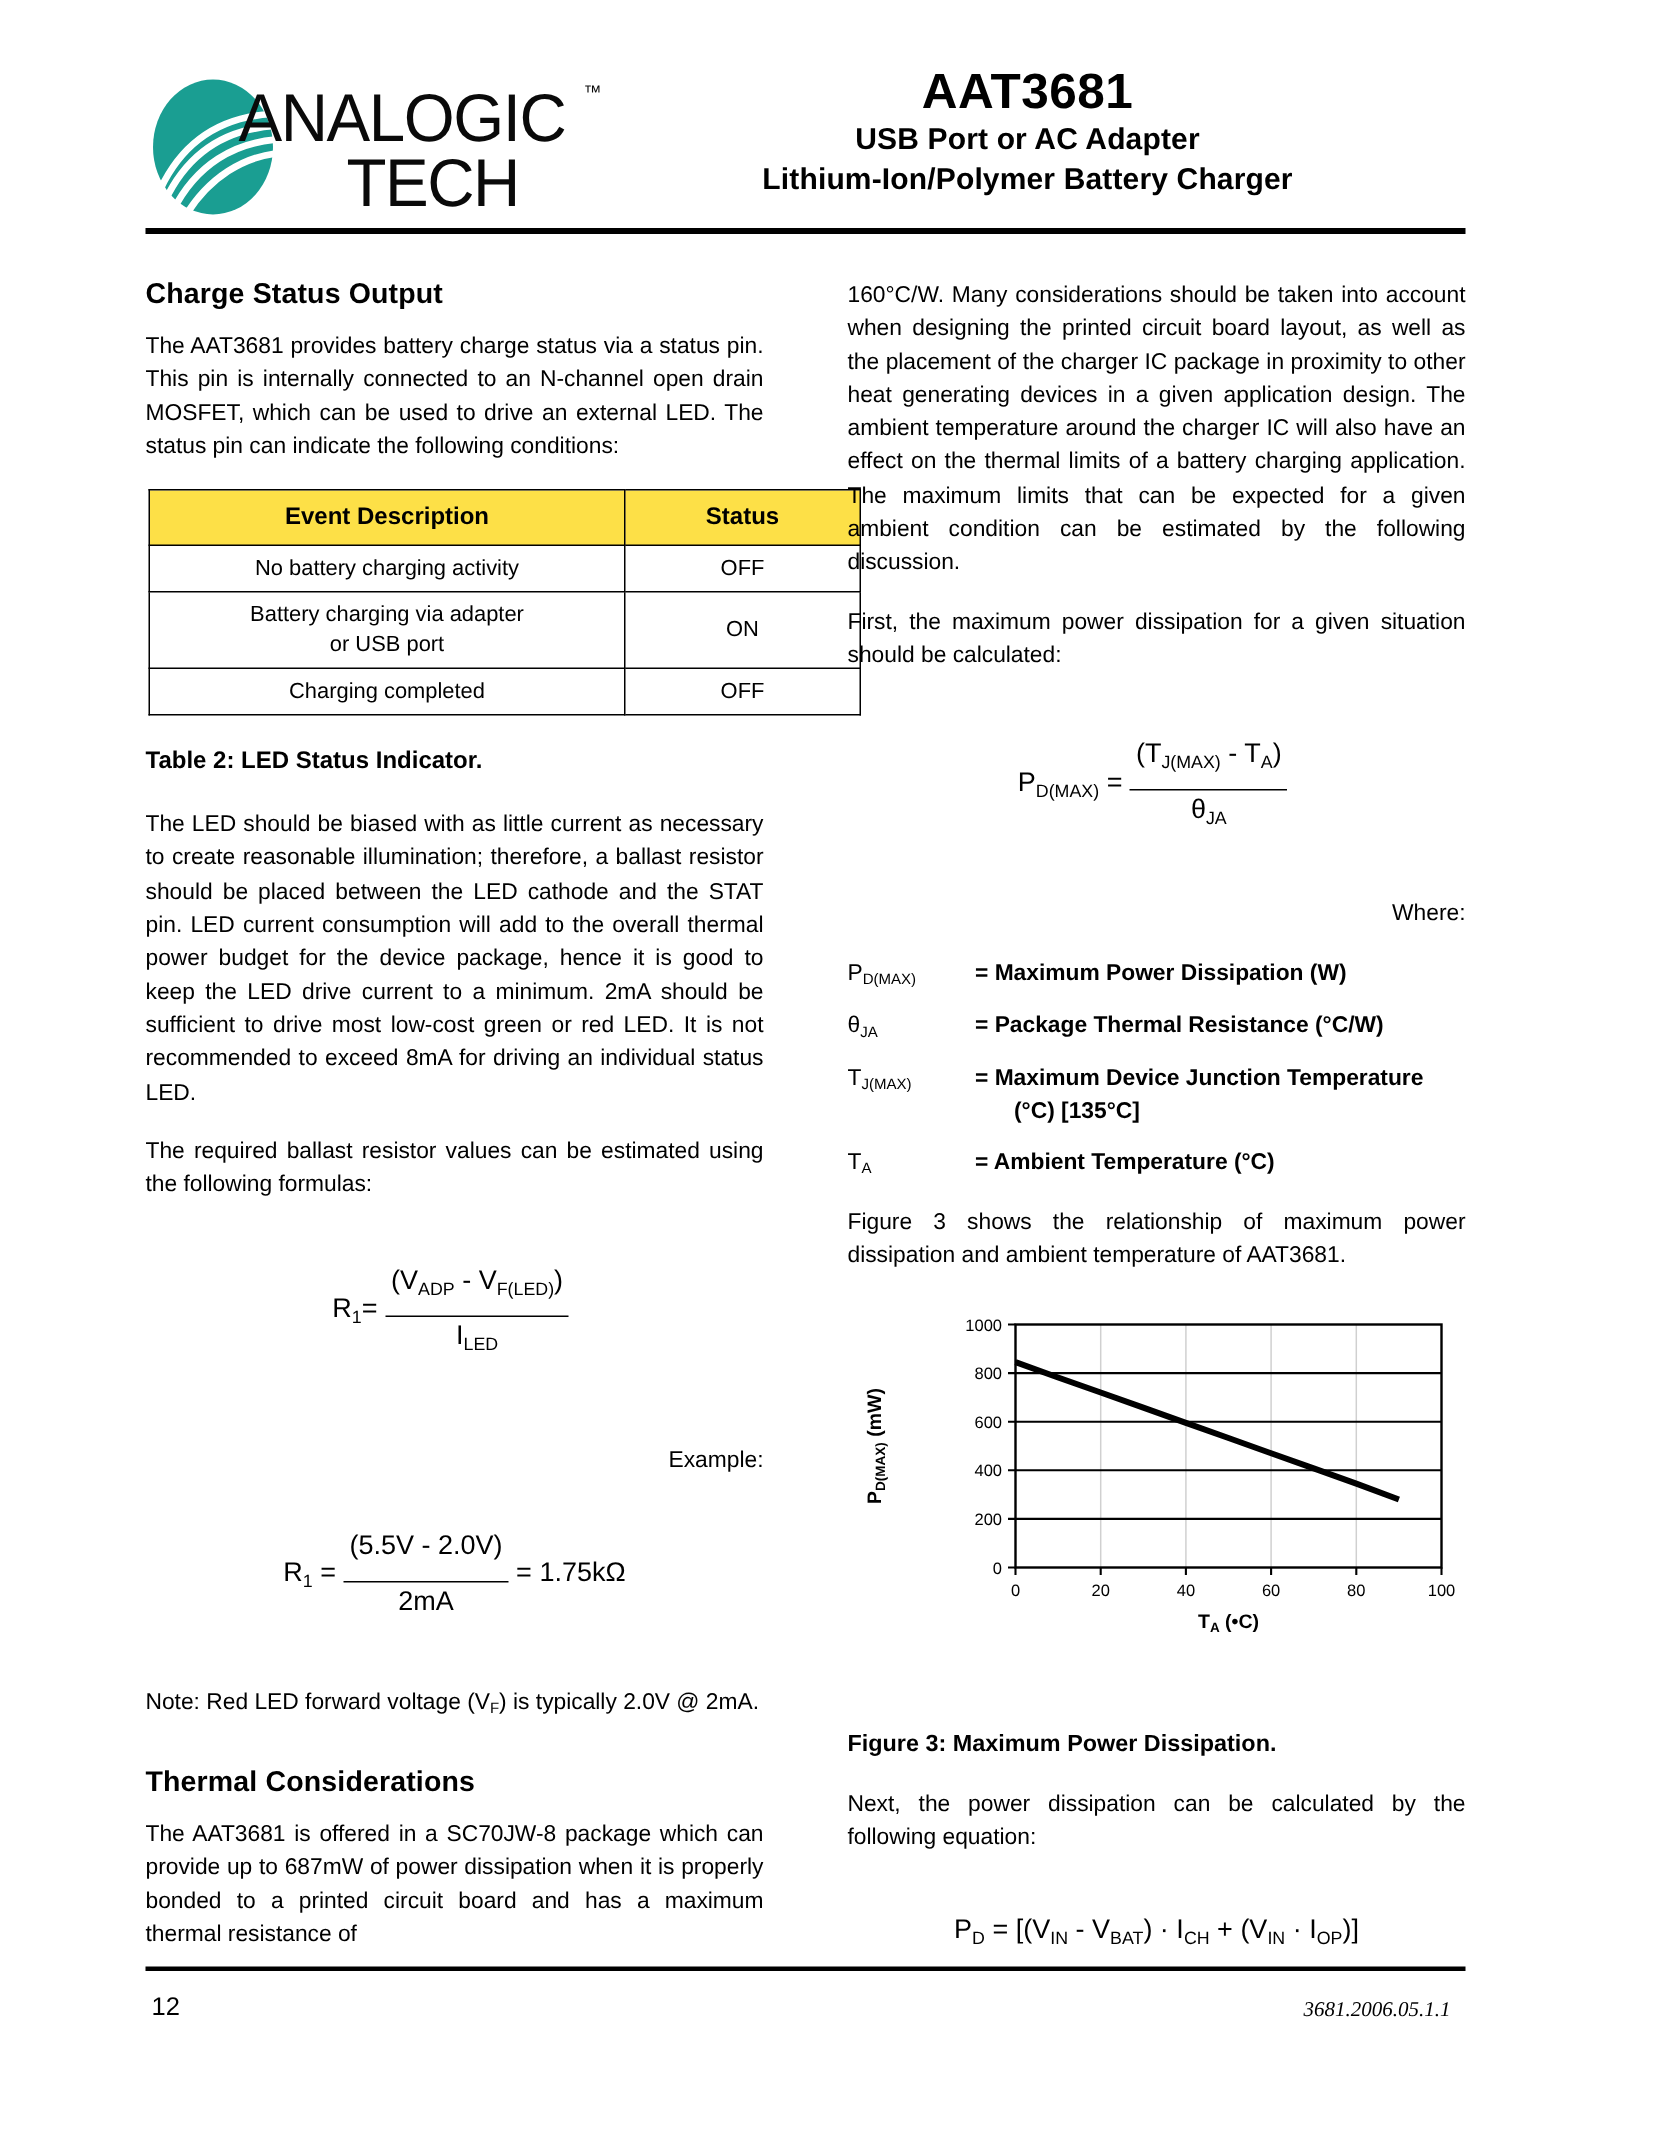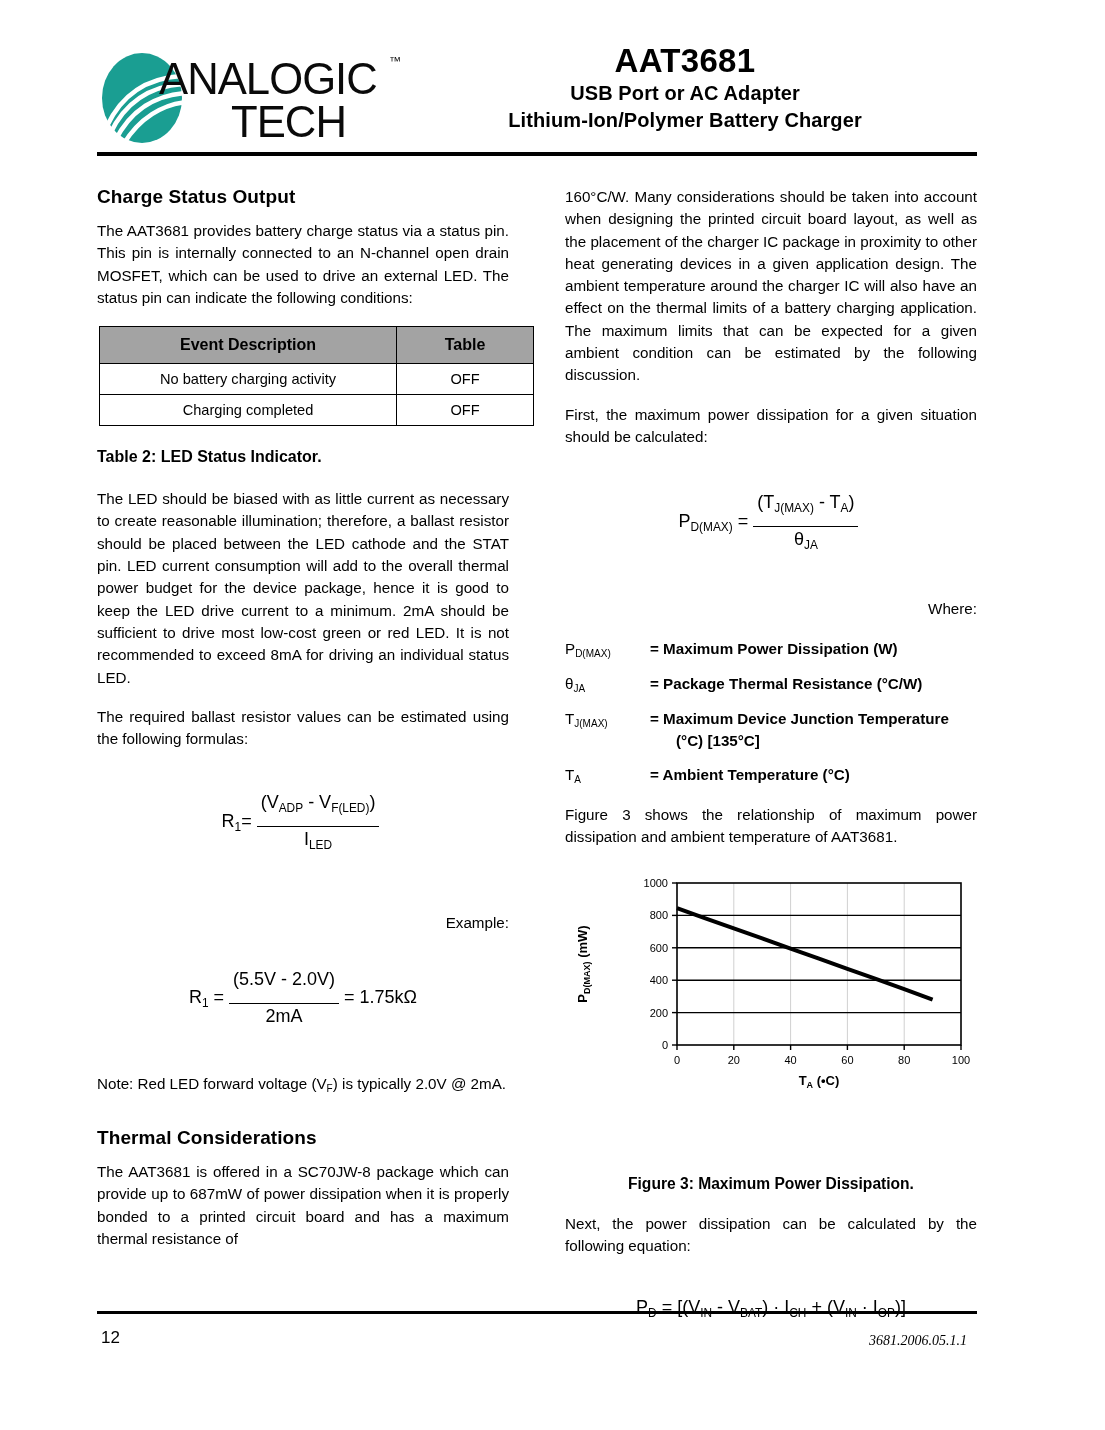--- a/index.html
+++ b/index.html
@@ -139,24 +139,24 @@
   }
   table.led-table th,
   table.led-table td {
     border: 1.5px solid #000;
     text-align: center;
     font-size: 14.6px;
     padding: 5px 4px;
     line-height: 20px;
   }
   table.led-table th {
-    background: #a3a3a3;
+    background: #fde047;
     font-weight: bold;
     font-size: 16px;
-    padding: 8px 7px;
+    padding: 8px 17px;
   }
   table.led-table .c-desc { width: 282px; }
   table.led-table .c-stat { width: 122px; }
   .tbl-caption {
     text-align: left;
     font-size: 16px;
     font-weight: bold;
     margin: 22px 0 22px 0;
   }
 
@@ -214,24 +214,24 @@
   .where-def .cont { display: block; padding-left: 26px; }
 
   
   #chart-area {
     position: relative;
     width: 412px;
     height: 235px;
     margin: 24px 0 0 0;
   }
   .fig-caption {
-    text-align: center;
+    text-align: left;
     font-size: 15.6px;
     font-weight: bold;
-    margin: 67px 0 20px 0;
+    margin: 46px 0 20px 0;
   }
 
   
   #footer-rule {
     position: absolute;
     left: 97px;
     top: 1311px;
     width: 880px;
     height: 3px;
     background: #000;
@@ -282,27 +282,32 @@
 <div id="col-left">
 
   <h2 class="section-head">Charge Status Output</h2>
 
   <p class="body">The AAT3681 provides battery charge status via a status pin. This pin is internally connected to an N-channel open drain MOSFET, which can be used to drive an external LED. The status pin can indicate the following conditions:</p>
 
   <table class="led-table">
     <thead>
       <tr>
         <th class="c-desc">Event Description</th>
-        <th class="c-stat">Table</th>
+        <th class="c-stat">Status</th>
       </tr>
     </thead>
     <tbody>
       <tr>
         <td>No battery charging activity</td>
         <td>OFF</td>
+      </tr>
+      <tr>
+        <td style="white-space:pre-line">Battery charging via adapter
+or USB port</td>
+        <td>ON</td>
       </tr>
       <tr>
         <td>Charging completed</td>
         <td>OFF</td>
       </tr>
     </tbody>
   </table>
 
   <div class="tbl-caption">Table 2: LED Status Indicator.</div>
 

